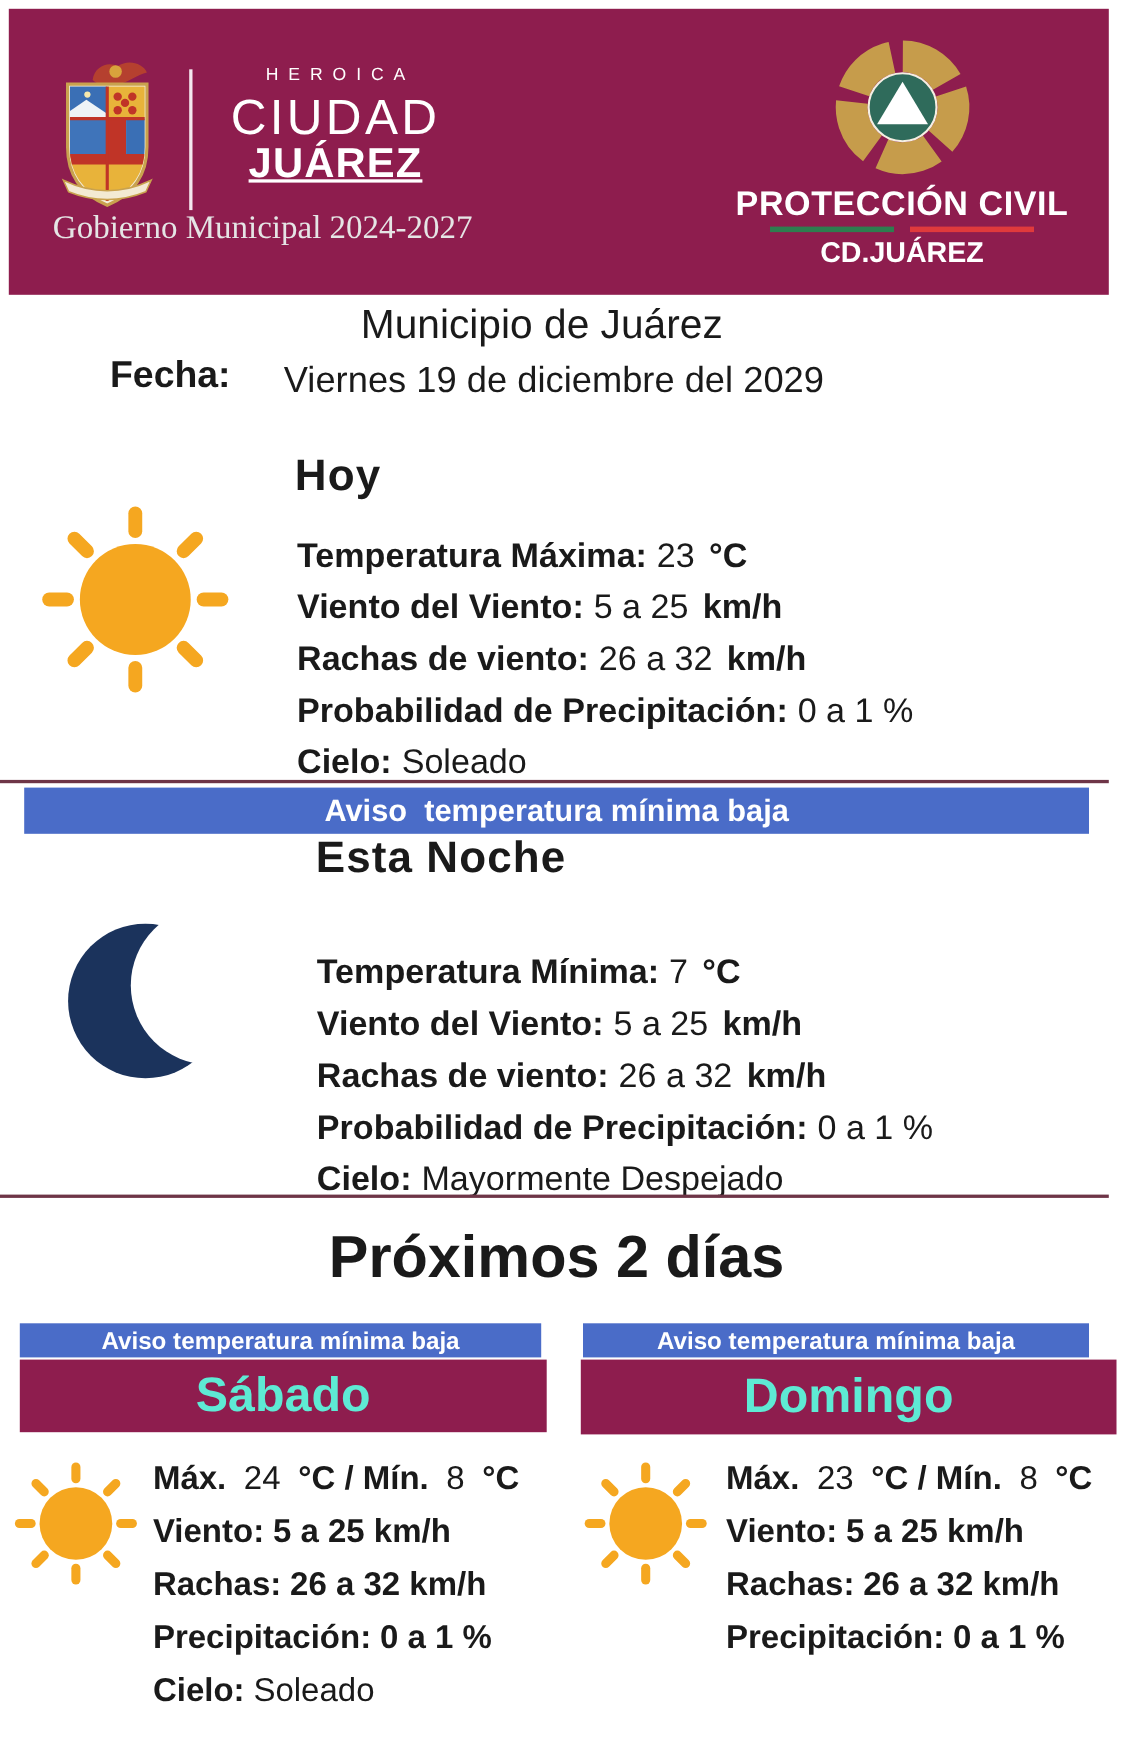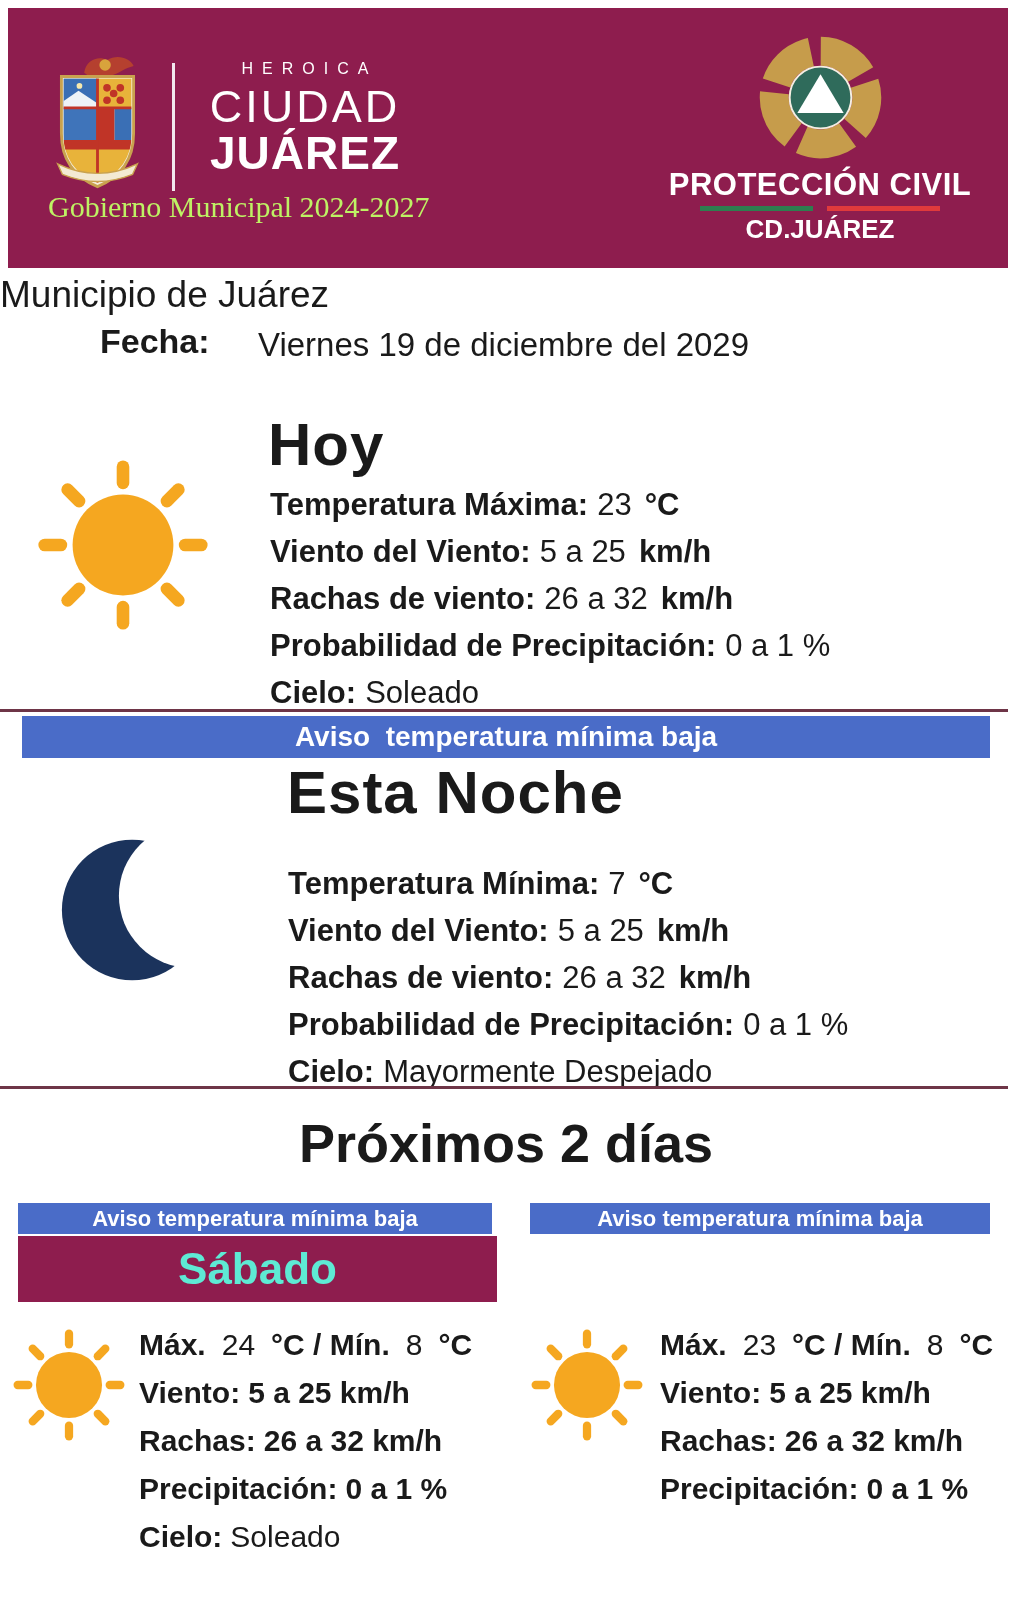--- a/index.html
+++ b/index.html
@@ -7,35 +7,35 @@
     position:relative;width:1030px;height:1600px;background:#ffffff;
     font-family:"Liberation Sans",sans-serif;color:#1a1a1a;overflow:hidden;
   }
   
   .hdr{position:absolute;left:8px;top:8px;width:1000px;height:260px;background:#8E1D4E;}
   .crest{position:absolute;left:42px;top:40px;width:95px;height:150px;}
   .vrule{position:absolute;left:164px;top:55px;width:3px;height:128px;background:#f3e7ee;}
   .brand{position:absolute;left:194px;top:52px;width:206px;text-align:center;color:#fff;}
   .heroica{font-size:16px;letter-spacing:9px;padding-left:9px;font-weight:400;}
   .ciudad{font-size:45px;font-weight:100;letter-spacing:3px;line-height:1.02;margin-top:6px;}
-  .juarez{font-size:46px;font-weight:800;letter-spacing:1px;line-height:1.0;}
-  .gobierno{position:absolute;left:40px;top:182px;color:#bef264;
+  .juarez{font-size:38px;font-weight:800;letter-spacing:1px;line-height:1.0;text-decoration:underline;}
+  .gobierno{position:absolute;left:40px;top:182px;color:#e5e5e5;
     font-family:"Liberation Serif",serif;font-size:30px;white-space:nowrap;}
   .pcgroup{position:absolute;left:644px;top:22px;width:336px;text-align:center;color:#fff;}
   .pc-emblem{width:135px;height:135px;display:block;margin:0 auto;}
   .pc-title{font-size:31px;font-weight:800;letter-spacing:.5px;margin-top:2px;}
   .flagline{width:240px;height:5px;margin:3px auto 2px auto;
     background:linear-gradient(90deg,#2E7D4F 0%,#2E7D4F 47%,rgba(0,0,0,0) 47%,rgba(0,0,0,0) 53%,#E03A3C 53%,#E03A3C 100%);}
   .pc-sub{font-size:26px;font-weight:800;margin-top:3px;}
   
-  .muni{position:absolute;left:0;top:274px;width:985px;text-align:left;font-size:37px;}
+  .muni{position:absolute;left:0;top:274px;width:985px;text-align:center;font-size:37px;}
   .fecha-l{position:absolute;left:100px;top:322px;font-size:34px;font-weight:700;}
   .fecha-v{position:absolute;left:258px;top:326px;font-size:33px;}
   
-  .big-title{position:absolute;font-size:60px;font-weight:800;letter-spacing:1px;}
+  .big-title{position:absolute;font-size:40px;font-weight:800;letter-spacing:1px;}
   .rows{position:absolute;display:flex;flex-direction:column;gap:11px;font-size:31px;white-space:nowrap;}
   .rows .lbl{font-weight:700;}
   .rows .val{font-weight:400;margin-left:9px;}
   .rows .unit{font-weight:700;margin-left:13px;}
   .rows .unit:empty{display:none;}
   .sun-hoy{position:absolute;left:33px;top:450px;width:180px;height:190px;}
   .moon{position:absolute;left:60px;top:818px;width:152px;height:184px;}
   .rule{position:absolute;left:0;width:1008px;height:3px;background:#6E3547;}
   .aviso-main{position:absolute;left:22px;top:716px;width:968px;height:42px;background:#4A6CC8;
     display:flex;align-items:center;justify-content:center;color:#fff;font-size:28px;font-weight:700;}
@@ -185,20 +185,23 @@
     <div class="maxline"><span class="b">Máx.</span><span class="n">24</span><span class="b">°C / Mín.</span><span class="n">8</span><span class="b">°C</span></div>
     <div class="row"><span class="lbl">Viento:</span><span class="val">5 a 25 km/h</span></div>
     <div class="row"><span class="lbl">Rachas:</span><span class="val">26 a 32 km/h</span></div>
     <div class="row"><span class="lbl">Precipitación:</span><span class="val">0 a 1 %</span></div>
     <div class="row"><span class="lbl">Cielo:</span><span class="val light">Soleado</span></div>
   </div>
 
   <div class="aviso-sm" style="left:530px;width:460px;">
     <span>Aviso temperatura mínima baja</span>
   </div>
+  <div class="dayband" style="left:528px;width:487px;height:68px;">
+    <span>Domingo</span>
+  </div>
   <svg class="sun-sm" style="left:528px;" viewBox="0 0 200 200">
     <g fill="#F5A720">
       <circle cx="100" cy="100" r="56"></circle>
       <rect x="93" y="6" width="14" height="32" rx="7"></rect>
       <rect x="93" y="6" width="14" height="32" rx="7" transform="rotate(45 100 100)"></rect>
       <rect x="93" y="6" width="14" height="32" rx="7" transform="rotate(90 100 100)"></rect>
       <rect x="93" y="6" width="14" height="32" rx="7" transform="rotate(135 100 100)"></rect>
       <rect x="93" y="6" width="14" height="32" rx="7" transform="rotate(180 100 100)"></rect>
       <rect x="93" y="6" width="14" height="32" rx="7" transform="rotate(225 100 100)"></rect>
       <rect x="93" y="6" width="14" height="32" rx="7" transform="rotate(270 100 100)"></rect>

